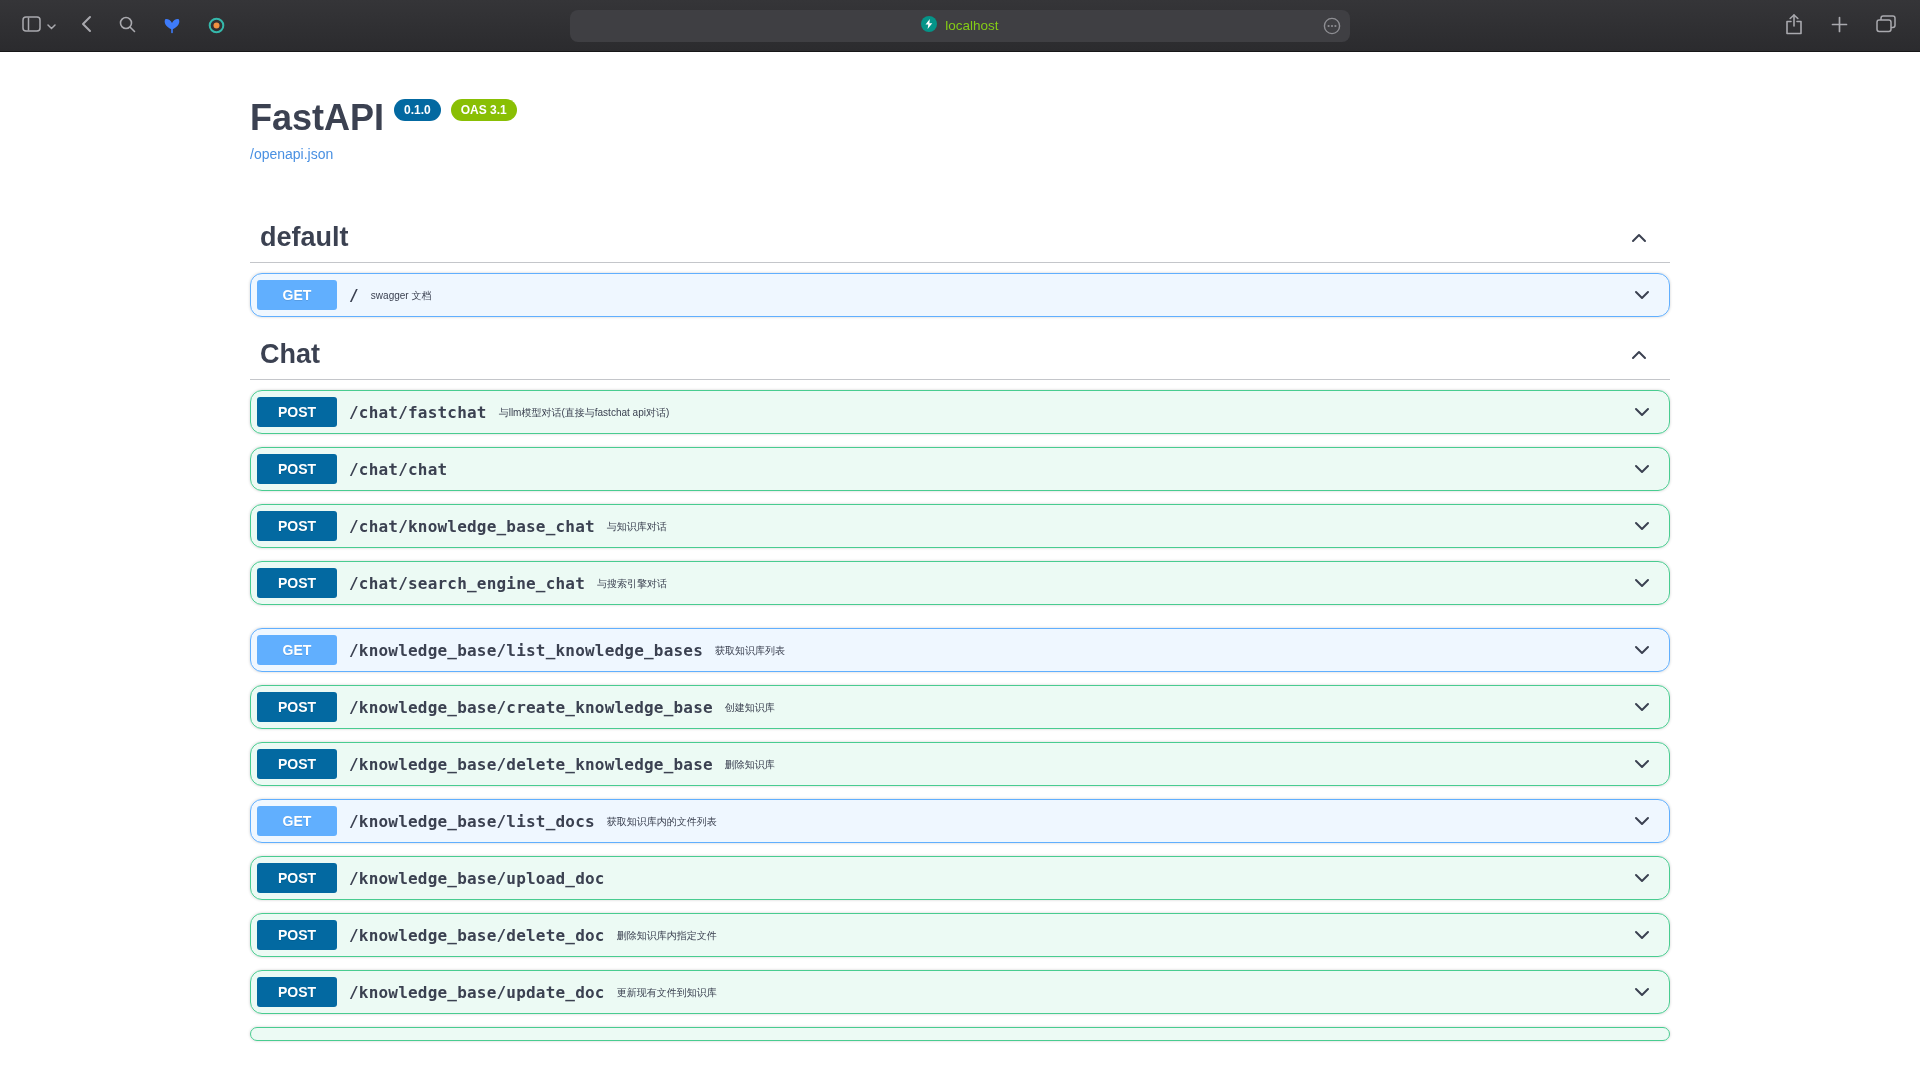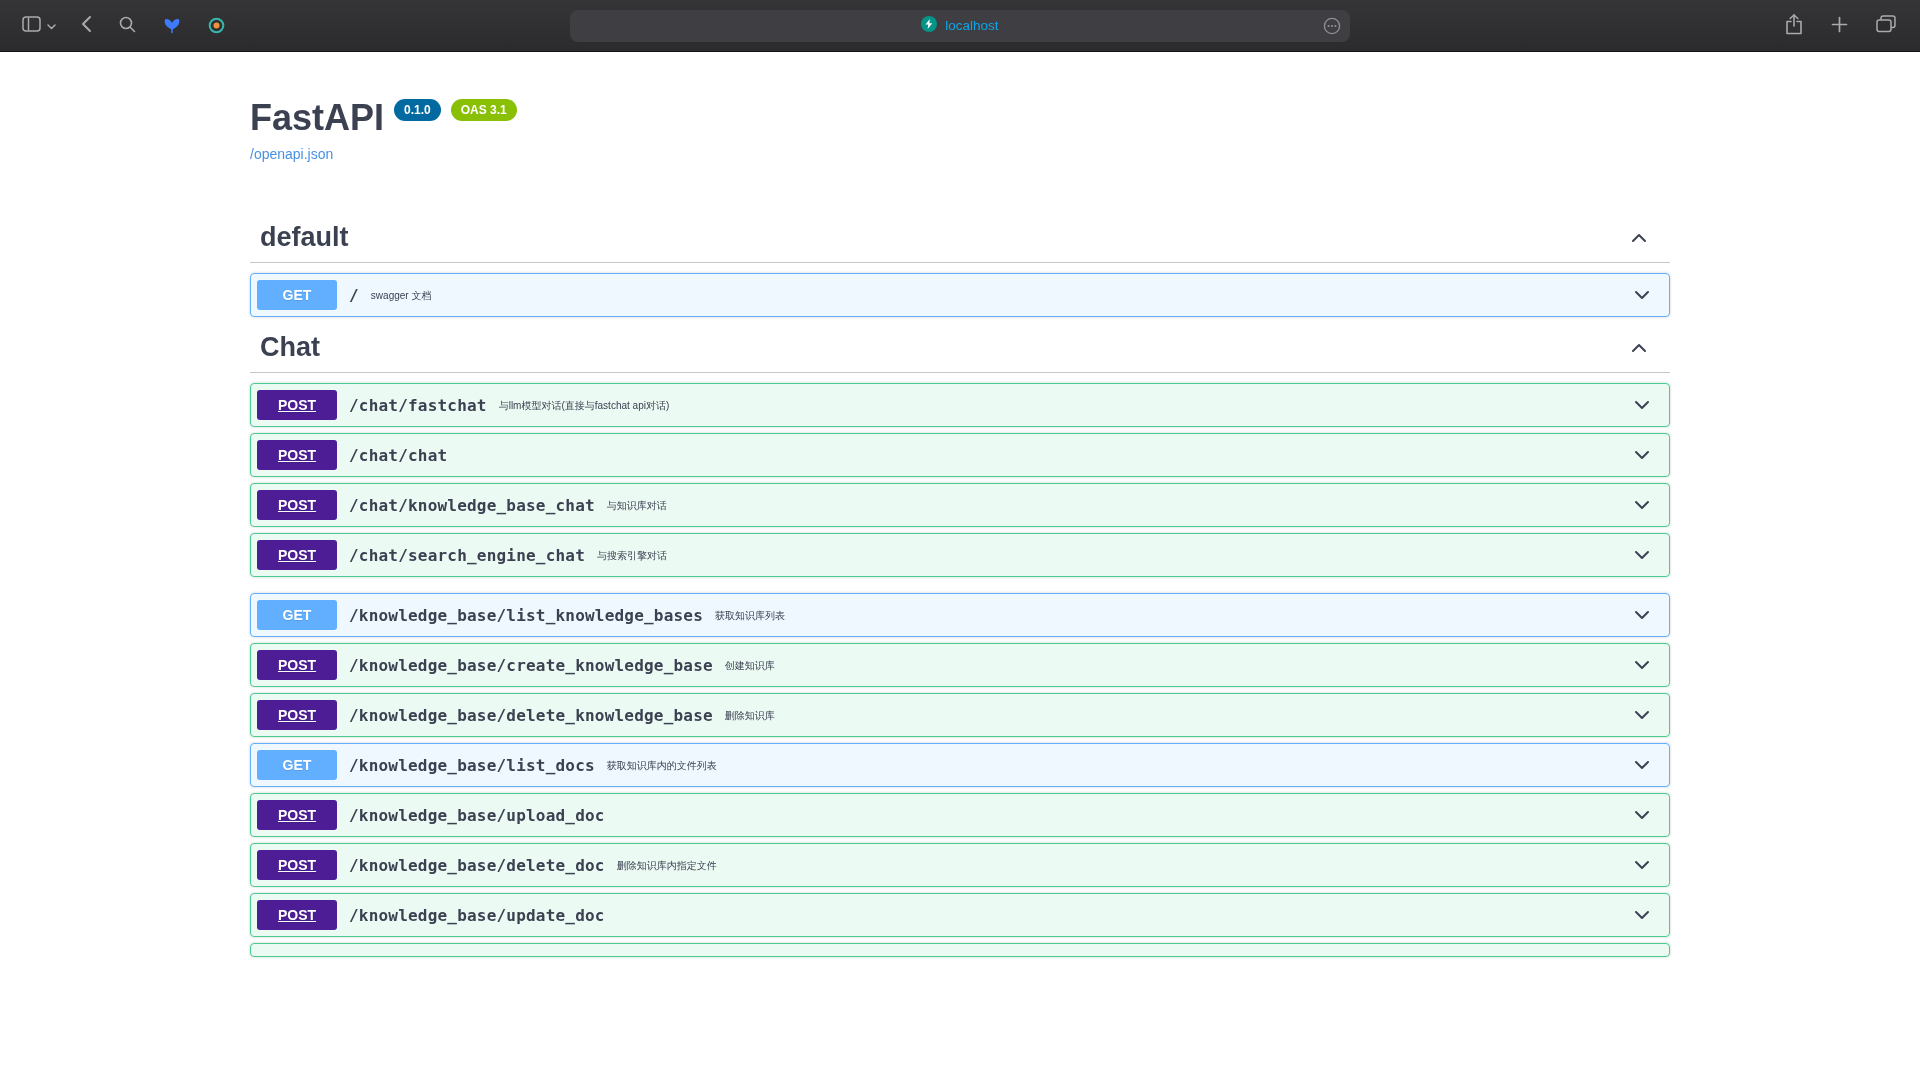--- a/index.html
+++ b/index.html
@@ -19,21 +19,21 @@
   }
   .tb-left  { display: flex; align-items: center; padding-left: 22px; color: #a9a9ae; }
   .tb-right { margin-left: auto; display: flex; align-items: center; padding-right: 24px; gap: 28px; color: #a9a9ae; }
   .tb-btn { background: none; border: none; padding: 0; color: inherit; display: flex; align-items: center; cursor: default; }
   .tb-left .tb-btn, .tb-left .tb-ico { margin-right: 27px; display: flex; align-items: center; }
   .tb-btn.chev { margin-left: -21px; margin-right: 25px; }
   .url-field {
     position: absolute; left: 50%; top: 50%; transform: translate(-50%, -50%);
     width: 780px; height: 32px; background: #3f3f43; border-radius: 8px;
     display: flex; align-items: center; justify-content: center; gap: 8px;
-    color: #0ea5e9; font-size: 13.5px; cursor: text;
+    color: #84cc16; font-size: 13.5px; cursor: text;
   }
   .url-ellipsis { position: absolute; right: 9px; top: 50%; transform: translateY(-50%); display: flex; }
 
   
   .wrapper { max-width: 1460px; margin: 0 auto; padding: 0 20px; }
   .info { margin: 46px 0 50px; }
   .api-title {
     display: flex; align-items: center; gap: 10px; margin: 0;
     font-size: 36px; line-height: 40px; font-weight: 700; color: #3b4151;
   }
@@ -48,30 +48,30 @@
   .opblock-tag {
     display: flex; align-items: center;
     padding: 10px 20px 10px 10px;
     border-bottom: 1px solid rgba(59,65,81,.3);
     cursor: pointer;
   }
   .section-title { margin: 0; font-size: 27px; line-height: 29px; font-weight: 700; color: #3b4151; }
   .tag-arrow { margin-left: auto; display: flex; }
 
   .ops { padding-top: 10px; }
-  .opblock { margin: 0 0 6px; border-radius: 4px; box-shadow: 0 0 3px rgba(0,0,0,.19); }
+  .opblock { margin: 0 0 13px; border-radius: 12px; box-shadow: 0 0 3px rgba(0,0,0,.19); }
   .opblock.is-get  { border: 1px solid #61affe; background: rgba(97,175,254,.1); }
   .opblock.is-post { border: 1px solid #49cc90; background: rgba(73,204,144,.1); }
   .opblock-summary { display: flex; align-items: center; padding: 6px; cursor: pointer; }
   .method-badge {
     min-width: 80px; text-align: center; padding: 7px 0; border-radius: 3px;
     font-size: 14px; font-weight: 700; color: #fff; text-shadow: 0 1px 0 rgba(0,0,0,.1);
   }
   .is-get  .method-badge { background: #61affe; }
-  .is-post .method-badge { background: #4c1d95; text-decoration: underline; }
+  .is-post .method-badge { background: #0369a1; }
   .op-path {
     padding: 0 12px;
     font-family: "DejaVu Sans Mono", "Liberation Mono", monospace;
     font-size: 16px; font-weight: 700; color: #3b4151; letter-spacing: .2px;
   }
   .op-desc { flex: 1; font-size: 10px; color: #3b4151; padding-top: 1px; }
   .op-arrow { margin-left: auto; padding-right: 10px; display: flex; }
 </style>
 </head>
 <body>
@@ -344,20 +344,21 @@
                     <path d="M5 8 L11 14 L17 8" fill="none" stroke="#3b4151" stroke-width="2" stroke-linecap="round" stroke-linejoin="round"></path>
                   </svg>
       </span>
     </div>
   </div>
 
   <div class="opblock is-post">
     <div class="opblock-summary">
       <span class="method-badge">POST</span>
       <span class="op-path">/knowledge_base/update_doc</span>
+      <span class="op-desc">更新现有文件到知识库</span>
       <span class="op-arrow">
         <svg width="22" height="22" viewBox="0 0 22 22">
                     <path d="M5 8 L11 14 L17 8" fill="none" stroke="#3b4151" stroke-width="2" stroke-linecap="round" stroke-linejoin="round"></path>
                   </svg>
       </span>
     </div>
   </div>
 
   <div class="opblock is-post">
     <div class="opblock-summary">

